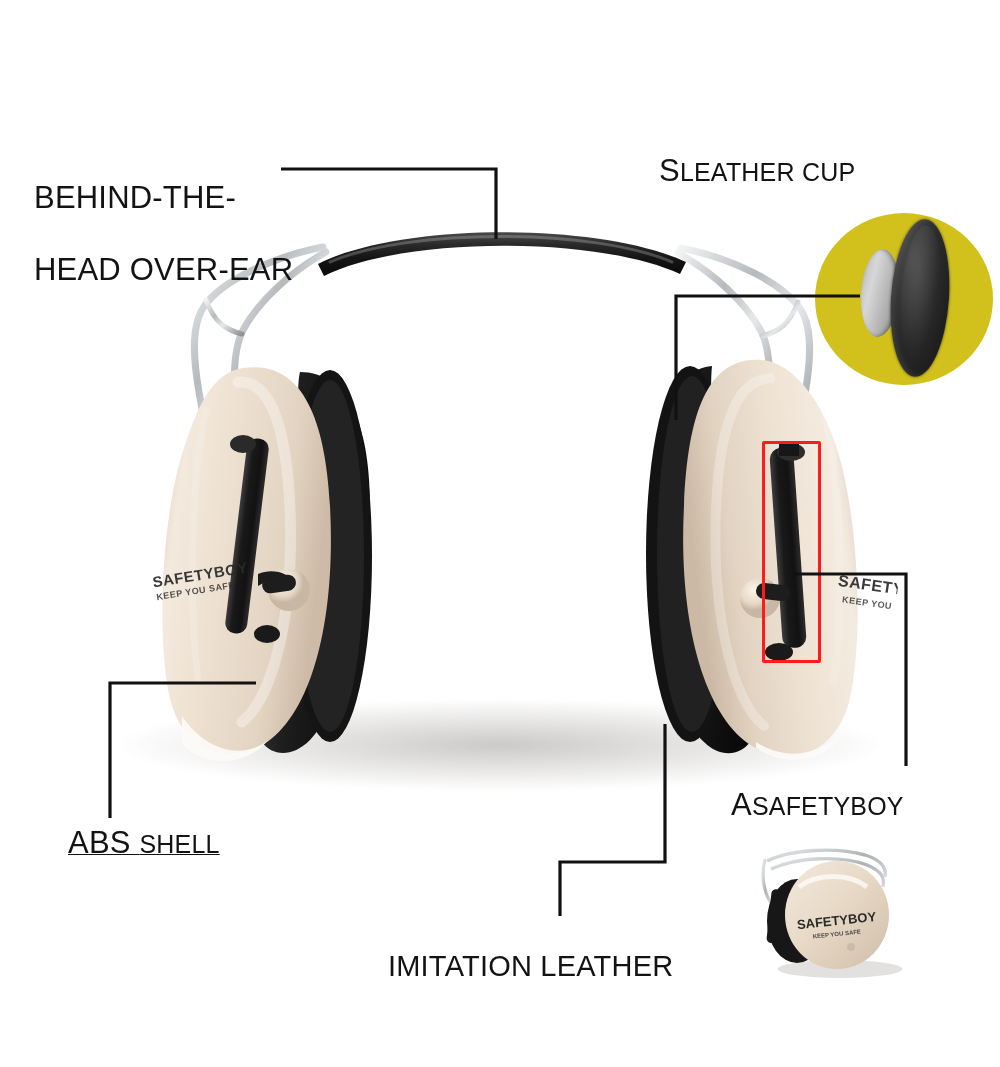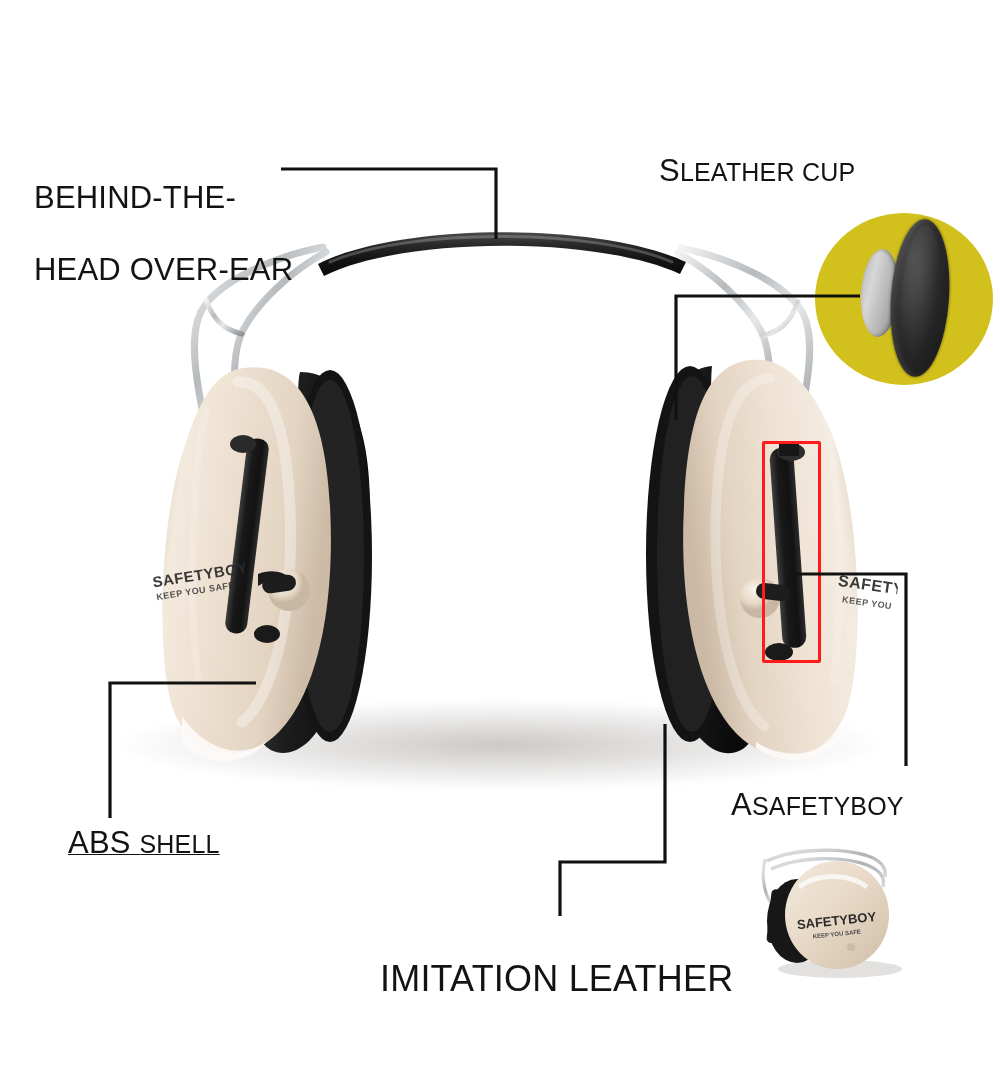--- a/index.html
+++ b/index.html
@@ -21,21 +21,21 @@
     letter-spacing:.2px;
   }
   
   .sc-line{display:block;white-space:nowrap;}
   .cap{font-size:31px;}
   .small{font-size:25px;}
 
   #lbl-behind{left:34px;top:144px;font-size:31px;}
   #lbl-spinner{left:659px;top:134px;}
   #lbl-abs{left:68px;top:806px;text-decoration:underline;}
-  #lbl-leather{left:380px;top:916px;font-size:36px;}
+  #lbl-leather{left:388px;top:916px;font-size:29px;}
   #lbl-adjust{left:731px;top:768px;}
 
   
   svg.overlay{position:absolute;left:0;top:0;width:1000px;height:1067px;pointer-events:none;}
 
   
   #inset{
     position:absolute;left:815px;top:213px;width:178px;height:172px;
     border-radius:50%;
     background:#d2c11c;

